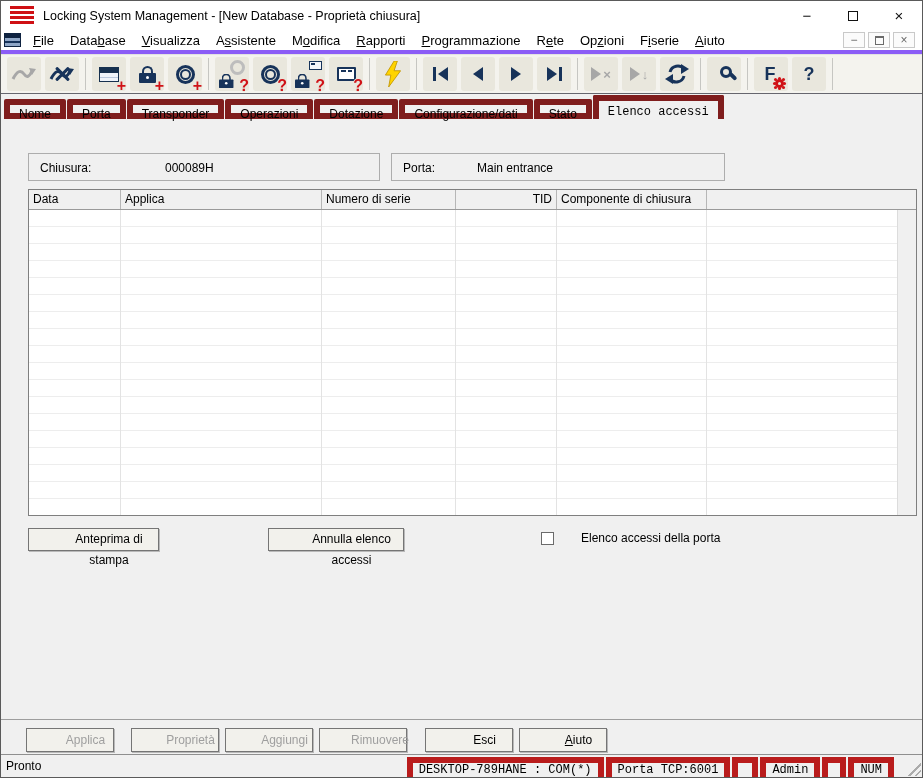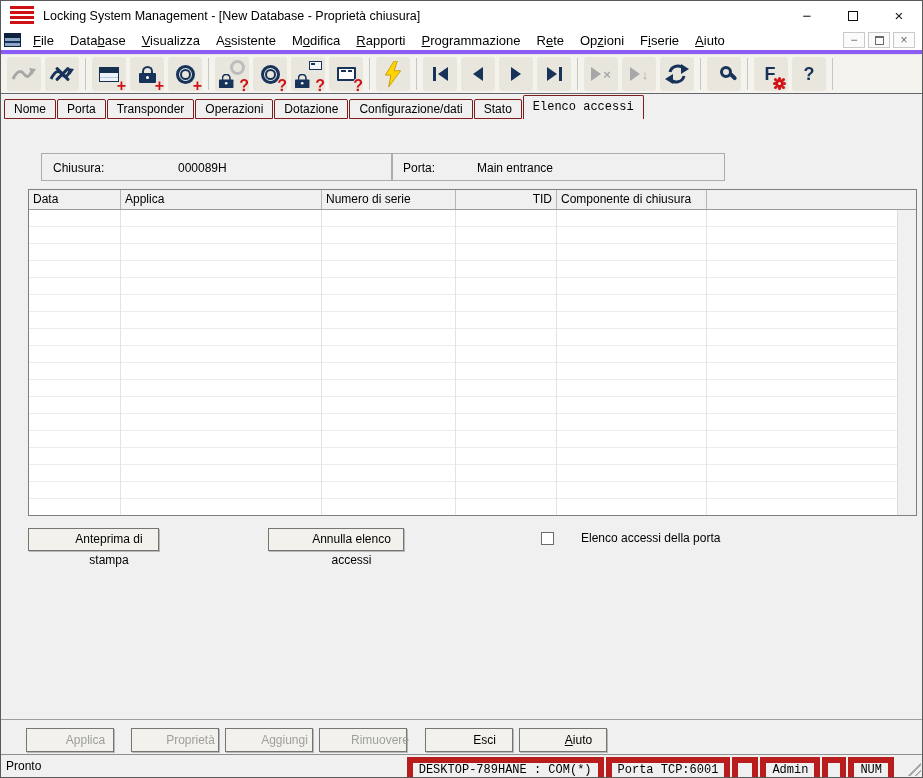--- a/index.html
+++ b/index.html
@@ -65,21 +65,21 @@
   .mag::after { content:""; position:absolute; right:-5px; bottom:-6px; width:3.5px; height:9px; background:#17335a; border-radius:2px; transform:rotate(-45deg); }
   .f-letter { color:#17335a; font-weight:800; font-size:18px; line-height:1; margin-right:2px; }
   .gear { position:absolute; right:4px; bottom:3px; width:9px; height:9px; background:#d01217; border-radius:50%;
       box-shadow:0 -5px 0 -3px #d01217,0 5px 0 -3px #d01217,-5px 0 0 -3px #d01217,5px 0 0 -3px #d01217,
                  4px 4px 0 -3px #d01217,-4px 4px 0 -3px #d01217,4px -4px 0 -3px #d01217,-4px -4px 0 -3px #d01217; }
   .gear::after { content:""; position:absolute; left:3px; top:3px; width:3px; height:3px; background:#e9e7dd; border-radius:50%; }
   .help-glyph { color:#17335a; font-weight:800; font-size:18px; line-height:1; }
 
   
   .tabbar { height:25px; display:flex; align-items:flex-end; padding-left:3px; }
-  .tab { height:20px; line-height:18px; padding:0 9px; font-size:12px; color:#000; background:#f0f0f0; border:1px solid #7f1d1d; margin-right:1px; border-radius:2px 2px 0 0; }
+  .tab { height:20px; line-height:18px; padding:0 9px; font-size:12px; color:#000; background:#f0f0f0; border:6px solid #7f1d1d; margin-right:1px; border-radius:2px 2px 0 0; }
   .tab.active { height:24px; line-height:22px; border-bottom:none; background:#f0f0f0; position:relative; z-index:2;font-family:Liberation Mono, monospace; }
 
   
   .groupbox { position:absolute; height:28px; border:1px solid #adadad; font-size:12px; }
   .gb-label { position:absolute; left:11px; top:7px; }
   .gb-value { position:absolute; top:7px; }
 
   .listview { position:absolute; left:27px; top:188px; width:889px; height:327px; border:1px solid #7f7f7f; background:#f0f0f0; }
   .lv-header { display:flex; height:20px; font-size:12px; background:#f0f0f0; border-bottom:1px solid #9a9a9a; }
   .lv-h { padding:2px 4px 0 4px; border-right:1px solid #b6b6b6; overflow:hidden; white-space:nowrap; }
@@ -279,21 +279,21 @@
     <span class="tab">Nome</span>
     <span class="tab">Porta</span>
     <span class="tab">Transponder</span>
     <span class="tab">Operazioni</span>
     <span class="tab">Dotazione</span>
     <span class="tab">Configurazione/dati</span>
     <span class="tab">Stato</span>
     <span class="tab active">Elenco accessi</span>
   </div>
 
-  <div class="groupbox" style="left:40px; top:152px; width:352px;">
+  <div class="groupbox" style="left:27px; top:152px; width:352px;">
     <span class="gb-label">Chiusura:</span>
     <span class="gb-value" style="left:136px;">000089H</span>
   </div>
   <div class="groupbox" style="left:390px; top:152px; width:334px;">
     <span class="gb-label">Porta:</span>
     <span class="gb-value" style="left:85px;">Main entrance</span>
   </div>
 
   <div class="listview">
     <div class="lv-header">

